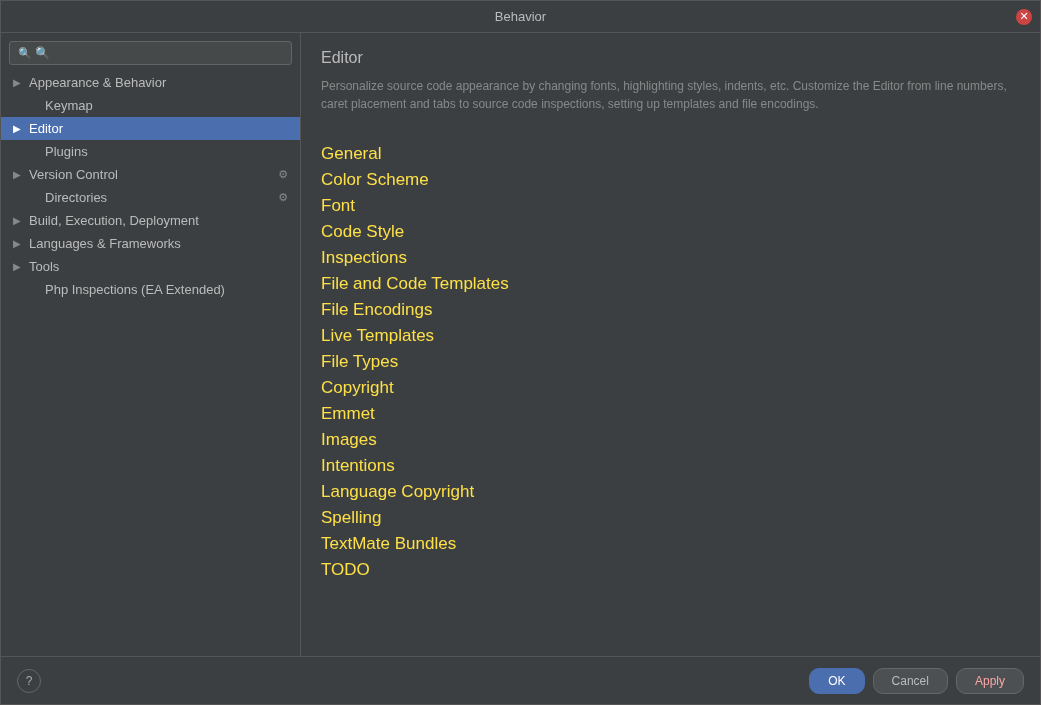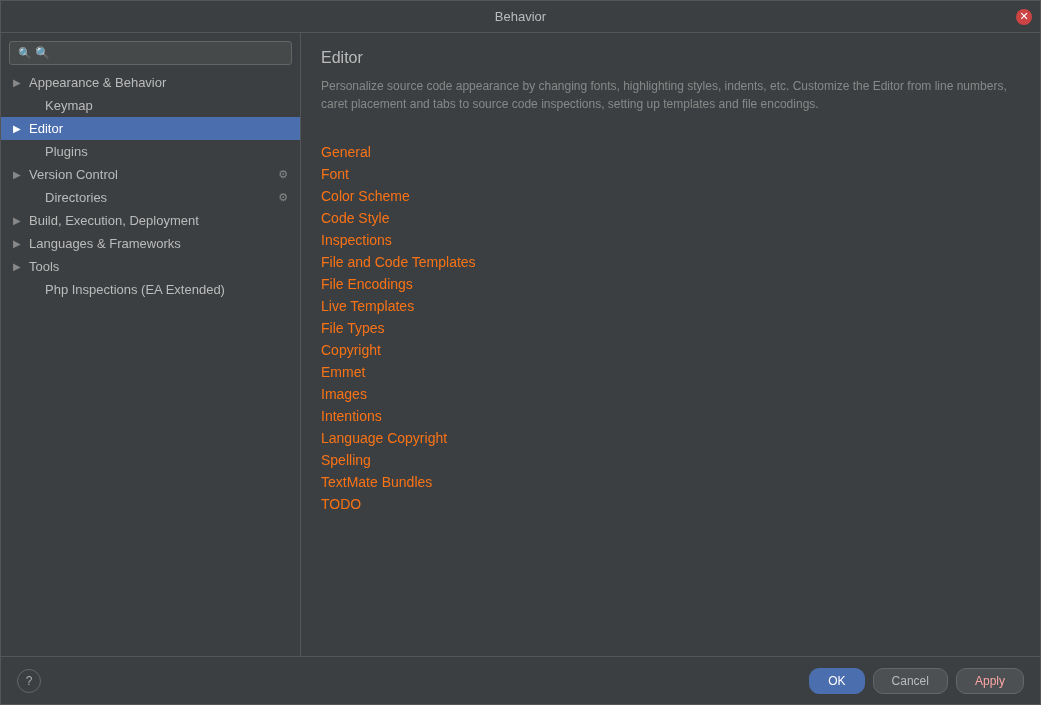--- a/index.html
+++ b/index.html
@@ -157,22 +157,22 @@
     .main-description {
       font-size: 12px;
       color: #888888;
       line-height: 1.5;
       margin-bottom: 28px;
       max-width: 700px;
     }
 
     .sub-link {
       display: block;
-      color: #f97316;
-      font-size: 14px;
+      color: #fde047;
+      font-size: 17px;
       padding: 3px 0;
       cursor: pointer;
       text-decoration: none;
     }
 
     .bottom-bar {
       height: 48px;
       background: #3c3f41;
       border-top: 1px solid #555;
       display: flex;
@@ -279,22 +279,22 @@
         <span class="nav-arrow"></span>
         <span>Php Inspections (EA Extended)</span>
       </div>
     </div>
 
     <div class="main-panel">
       <div class="main-title">Editor</div>
       <div class="main-description">Personalize source code appearance by changing fonts, highlighting styles, indents, etc. Customize the Editor from line numbers, caret placement and tabs to source code inspections, setting up templates and file encodings.</div>
 
       <a class="sub-link">General</a>
+      <a class="sub-link">Color Scheme</a>
       <a class="sub-link">Font</a>
-      <a class="sub-link">Color Scheme</a>
       <a class="sub-link">Code Style</a>
       <a class="sub-link">Inspections</a>
       <a class="sub-link">File and Code Templates</a>
       <a class="sub-link">File Encodings</a>
       <a class="sub-link">Live Templates</a>
       <a class="sub-link">File Types</a>
       <a class="sub-link">Copyright</a>
       <a class="sub-link">Emmet</a>
       <a class="sub-link">Images</a>
       <a class="sub-link">Intentions</a>

